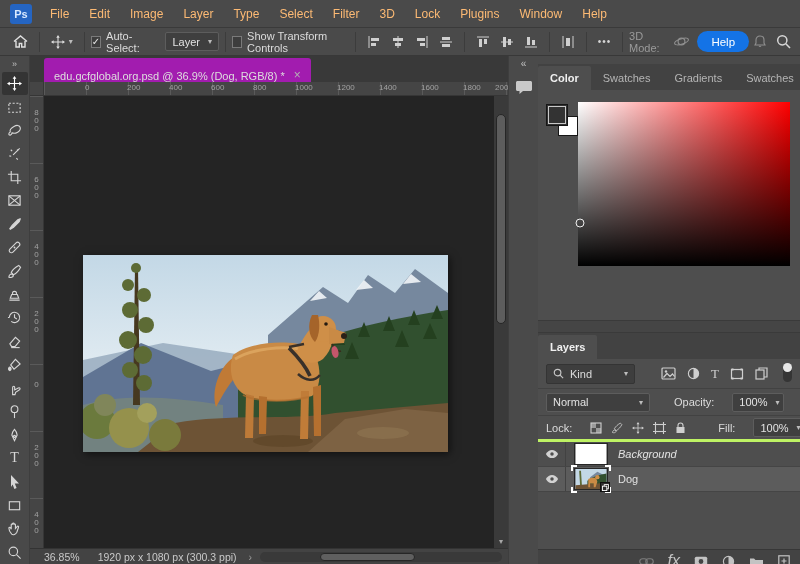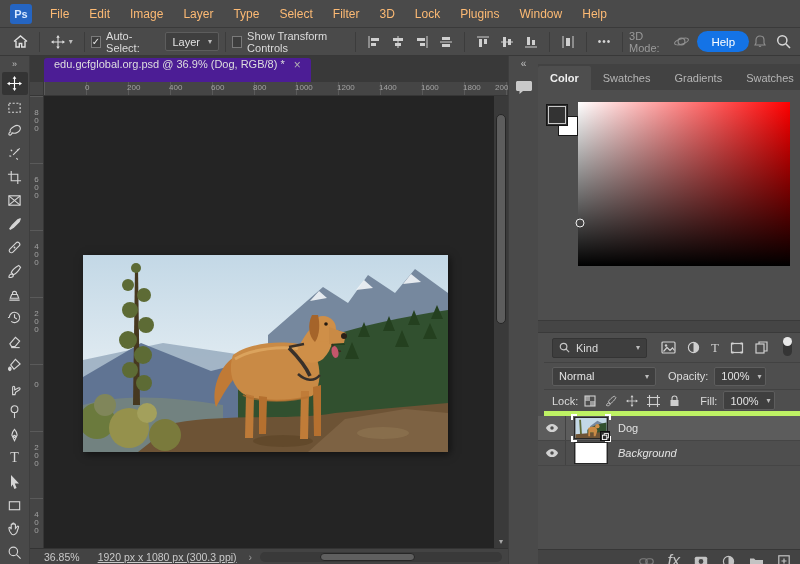--- a/index.html
+++ b/index.html
@@ -41,22 +41,22 @@
   .tool { width:26px; height:25px; display:flex; align-items:center; justify-content:center;
           border-radius:2px; position:relative; }
   .tool.selected { background:#343434; }
   .tool svg { stroke:#d6d6d6; fill:none; stroke-width:1.2; }
   .tool.selected svg { stroke:#ffffff; }
 
   
   #center { position:absolute; left:30px; top:56px; width:478px; height:508px; background:#242424; }
   #tabbar { position:absolute; left:0; top:0; width:478px; height:26px; background:#393939;
             display:flex; align-items:flex-end; }
-  #doctab { margin-left:14px; height:24px; background:#4c1d95; border-radius:3px 3px 0 0;
-            display:flex; align-items:flex-start; gap:9px; padding:0 10px; font-size:11px; color:#dedede; }
+  #doctab { margin-left:14px; height:24px; background:#a21caf; border-radius:3px 3px 0 0;
+            display:flex; align-items:flex-end; gap:9px; padding:0 10px; font-size:11px; color:#dedede; }
   #hruler { position:absolute; left:14px; top:26px; width:464px; height:14px; background:#454545;
             border-bottom:1px solid #363636; overflow:hidden;
             background-image:repeating-linear-gradient(90deg,#5a5a5a 0 1px,transparent 1px 42px); }
   .hr-label { position:absolute; top:1px; font-size:8px; color:#a2a2a2; padding-left:2px; }
   #ruler-corner { position:absolute; left:0; top:26px; width:14px; height:14px; background:#454545;
                   border-right:1px solid #363636; border-bottom:1px solid #363636; }
   #canvasbody { position:absolute; left:0; top:40px; width:478px; height:452px; background:#242424; }
   #vruler { position:absolute; left:0; top:0; width:14px; height:452px; background:#454545;
             border-right:1px solid #363636; overflow:hidden;
             background-image:repeating-linear-gradient(180deg,#5a5a5a 0 1px,transparent 1px 67px); }
@@ -68,21 +68,21 @@
   #vscroll { position:absolute; right:0; top:0; width:14px; height:452px; background:#3a3a3a; }
   #vscroll .thumb { position:absolute; left:2px; top:18px; width:10px; height:210px;
                     background:#5d5d5d; border-radius:5px; }
   #vscroll .arrow { position:absolute; left:0; bottom:2px; width:14px; text-align:center;
                     font-size:8px; color:#a8a8a8; }
   
   #statusbar { position:absolute; left:0; top:492px; width:478px; height:16px; background:#434343;
                border-top:1px solid #333; font-size:10.5px; color:#c9c9c9;
                display:flex; align-items:center; }
   #statusbar .zoom { padding:0 10px 0 14px; }
-  #statusbar .docinfo { padding:0 8px;text-decoration:underline; }
+  #statusbar .docinfo { padding:0 8px; }
   #hscroll { position:absolute; left:230px; right:6px; top:3px; height:10px; background:#393939; border-radius:5px; }
   #hscroll .thumb { position:absolute; left:60px; width:95px; top:1px; height:8px;
                     background:#5f5f5f; border-radius:4px; }
 
   
   #dockstrip { position:absolute; left:508px; top:56px; width:30px; height:508px; background:#4a4a4a;
                border-left:1px solid #3e3e3e; display:flex; flex-direction:column; align-items:center; }
   .dock-collapse { font-size:10px; color:#c2c2c2; height:16px; line-height:15px; }
   .dock-icon { margin-top:8px; }
 
@@ -102,31 +102,31 @@
   #satsquare { position:absolute; left:40px; top:12px; width:212px; height:164px;
                background:linear-gradient(to bottom, rgba(0,0,0,0), #000 100%),
                           linear-gradient(to right, #ffffff, #ff0000); }
   #satcursor { position:absolute; left:1%; top:74%; width:9px; height:9px; border:1.5px solid #efefef;
                border-radius:50%; transform:translate(-50%,-50%); }
 
   #panelgap { height:13px; background:#454545; border-top:1px solid #3a3a3a; border-bottom:1px solid #3a3a3a; }
 
   
   #layerspanel { position:relative; }
-  .lrow { display:flex; align-items:center; padding:0 8px; gap:6px; font-size:11px;margin-left:6px; }
+  .lrow { display:flex; align-items:center; padding:0 8px; gap:18px; font-size:11px; }
   #filterrow { height:30px; border-bottom:1px solid #424242; }
   #kindbox { background:#3e3e3e; border:1px solid #343434; border-radius:2px; height:20px; width:100px;
              display:flex; align-items:center; gap:6px; padding:0 6px; }
   .f-icons { display:flex; align-items:center; gap:11px; margin-left:8px; color:#cfcfcf; }
   .f-icons svg { stroke:#cfcfcf; fill:none; stroke-width:1.2; }
   #ftoggle { width:9px; height:17px; background:#353535; border-radius:5px; position:relative; margin-left:4px; }
   #ftoggle::after { content:""; position:absolute; left:0; top:-2px; width:9px; height:9px;
                     background:#e8e8e8; border-radius:50%; }
   #blendrow { height:27px; border-bottom:1px solid #424242; }
-  #lockrow { height:26px; border-bottom:5px solid #bef264;align-items:center; }
+  #lockrow { height:26px; border-bottom:3px solid #bef264;align-items:center; }
   .lock-icons { display:flex; align-items:center; gap:9px; }
   .lock-icons svg { stroke:#cfcfcf; fill:none; stroke-width:1.1; }
   .layer-row { display:flex; align-items:center; height:25px; border-bottom:1px solid #454545; font-size:11px; }
   .layer-row.selected { background:#5c5c5c; }
   .eye-cell { width:28px; align-self:stretch; border-right:1px solid #424242;
               display:flex; align-items:center; justify-content:center; }
   .eye svg { fill:#d2d2d2; }
   .eye-empty { width:10px; height:10px; border:1px solid #6b6b6b; border-radius:1px; }
   .thumb-wrap { position:relative; margin:0 10px 0 8px; }
   .thumb { width:34px; height:22px; border:1px solid #262626; display:block; }
@@ -555,20 +555,23 @@
     <div id="fgbg">
       <div id="fg"></div>
       <div id="bg"></div>
     </div>
     <div id="satsquare">
       <div id="satcursor"></div>
     </div>
   </div>
   <div id="panelgap"></div>
 
+  <div class="tabrow">
+    <div class="ptab active">Layers</div>
+  </div>
   <div id="layerspanel" style="height:229px">
     <div class="lrow" id="filterrow">
       <div id="kindbox">
         <span>
             <svg width="11" height="11" viewBox="0 0 12 12">
               <circle cx="5" cy="5" r="3.6" stroke="#c6c6c6" fill="none" stroke-width="1.3"></circle>
               <path d="M7.8 7.8L11 11" stroke="#c6c6c6" stroke-width="1.3"></path>
             </svg>
           </span>
         <span style="flex:1">Kind</span>
@@ -650,20 +653,36 @@
             </svg>
           </span>
       </div>
       <span style="margin-left:14px">Fill:</span>
       <div class="mini-select" style="width:52px;justify-content:space-between">
         <span>100%</span>
         <span class="chev">▾</span>
       </div>
     </div>
 
+    <div class="layer-row">
+      <div class="eye-cell">
+        <span class="eye">
+            <svg width="14" height="10" viewBox="0 0 16 11">
+              <path d="M1 5.5C3 2 5.2 0.8 8 0.8S13 2 15 5.5C13 9 10.8 10.2 8 10.2S3 9 1 5.5z"></path>
+              <circle cx="8" cy="5.5" r="2" fill="#4e4e4e"></circle>
+            </svg>
+          </span>
+      </div>
+      <div class="thumb-wrap">
+        <svg class="thumb" viewBox="0 0 34 22">
+            <rect width="34" height="22" fill="#ffffff"></rect>
+          </svg>
+      </div>
+      <span class="lname italic">Background</span>
+    </div>
     <div class="layer-row selected">
       <div class="eye-cell">
         <span class="eye">
             <svg width="14" height="10" viewBox="0 0 16 11">
               <path d="M1 5.5C3 2 5.2 0.8 8 0.8S13 2 15 5.5C13 9 10.8 10.2 8 10.2S3 9 1 5.5z"></path>
               <circle cx="8" cy="5.5" r="2" fill="#4e4e4e"></circle>
             </svg>
           </span>
       </div>
       <div class="thumb-wrap">
@@ -682,36 +701,20 @@
         <div class="corner c-br"></div>
         <div class="badge">
             <svg width="7" height="7" viewBox="0 0 8 8">
               <rect x="0.5" y="2.5" width="5" height="5" fill="none" stroke="#fff" stroke-width="1"></rect>
               <path d="M2.5 2.5V0.5h5v5h-2" stroke="#fff" fill="none" stroke-width="1"></path>
             </svg>
           </div>
       </div>
       <span class="lname">Dog</span>
     </div>
-    <div class="layer-row">
-      <div class="eye-cell">
-        <span class="eye">
-            <svg width="14" height="10" viewBox="0 0 16 11">
-              <path d="M1 5.5C3 2 5.2 0.8 8 0.8S13 2 15 5.5C13 9 10.8 10.2 8 10.2S3 9 1 5.5z"></path>
-              <circle cx="8" cy="5.5" r="2" fill="#4e4e4e"></circle>
-            </svg>
-          </span>
-      </div>
-      <div class="thumb-wrap">
-        <svg class="thumb" viewBox="0 0 34 22">
-            <rect width="34" height="22" fill="#ffffff"></rect>
-          </svg>
-      </div>
-      <span class="lname italic">Background</span>
-    </div>
   </div>
 
   <div id="layersbottom">
     <span style="opacity:.45">
         <svg width="15" height="9" viewBox="0 0 16 9">
           <rect x="0.8" y="1.5" width="8" height="6" rx="3"></rect>
           <rect x="7.2" y="1.5" width="8" height="6" rx="3"></rect>
         </svg>
       </span>
     <span class="fx-label">fx</span>

